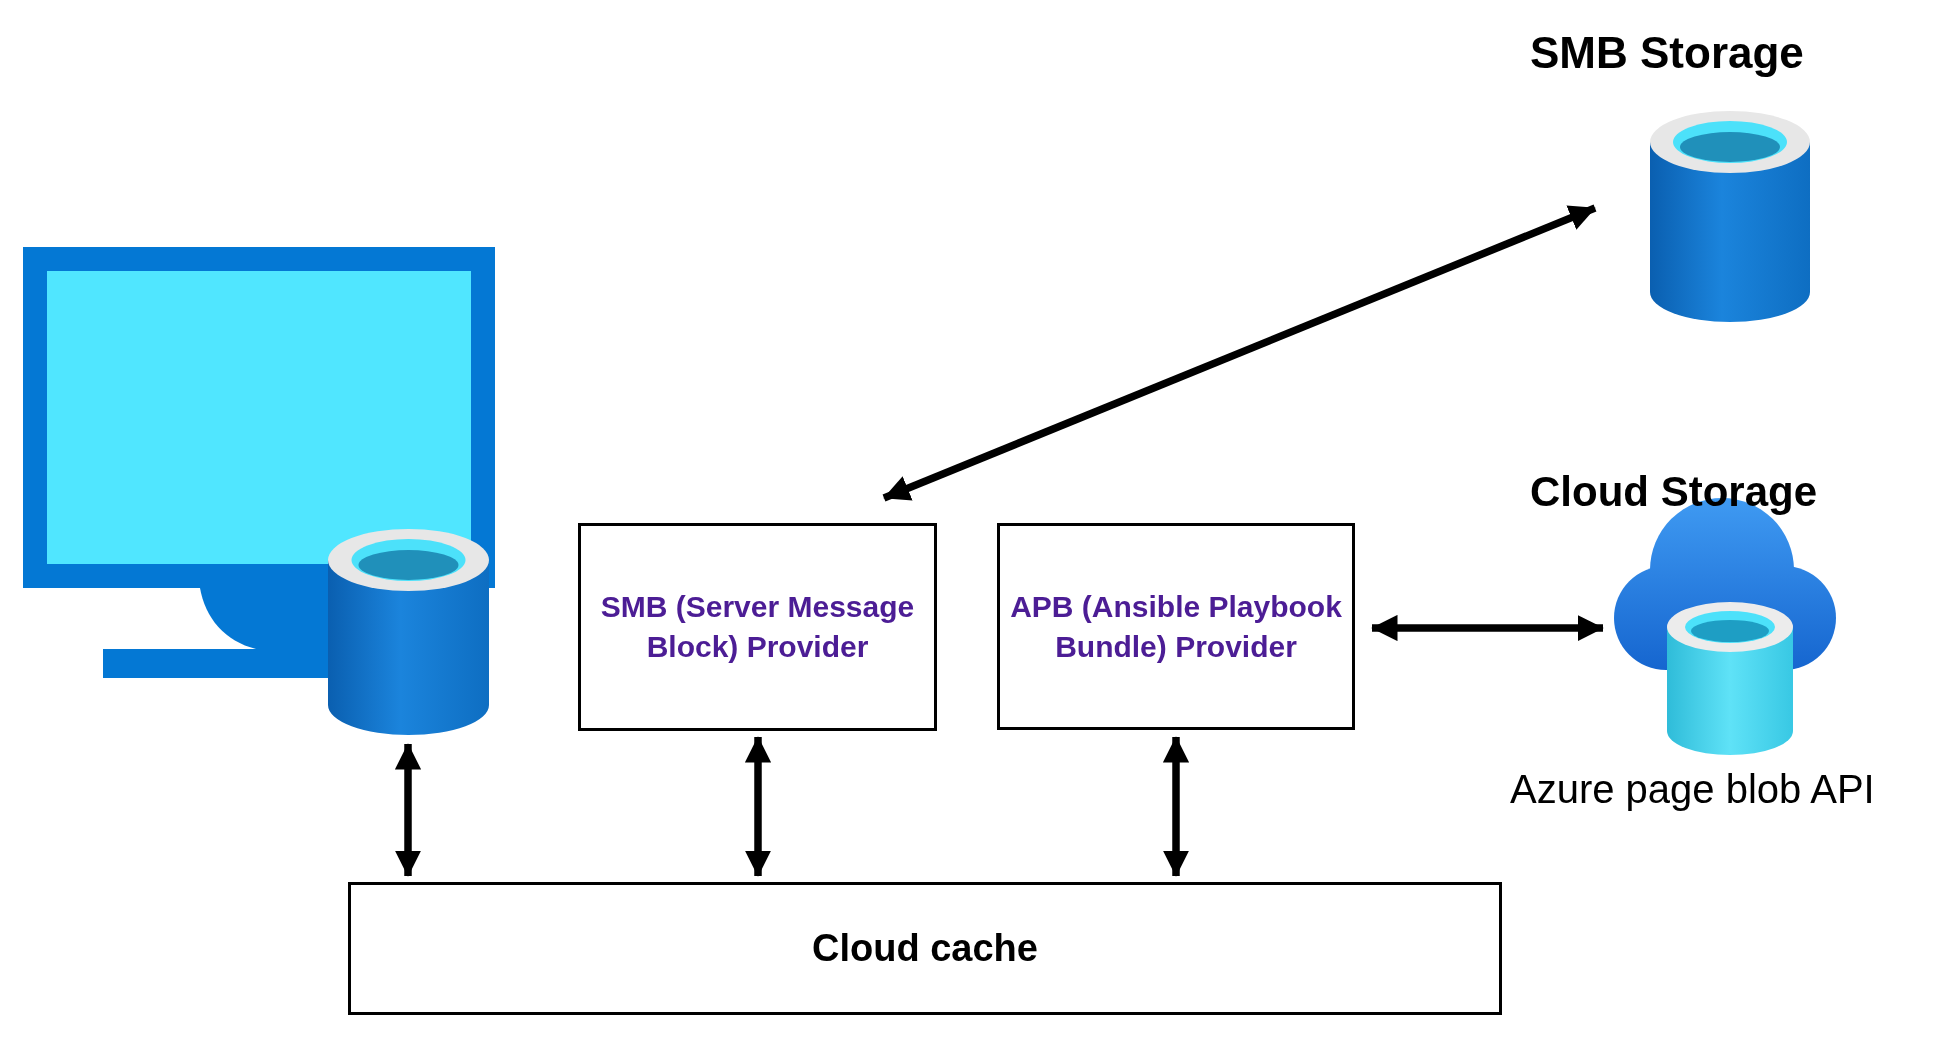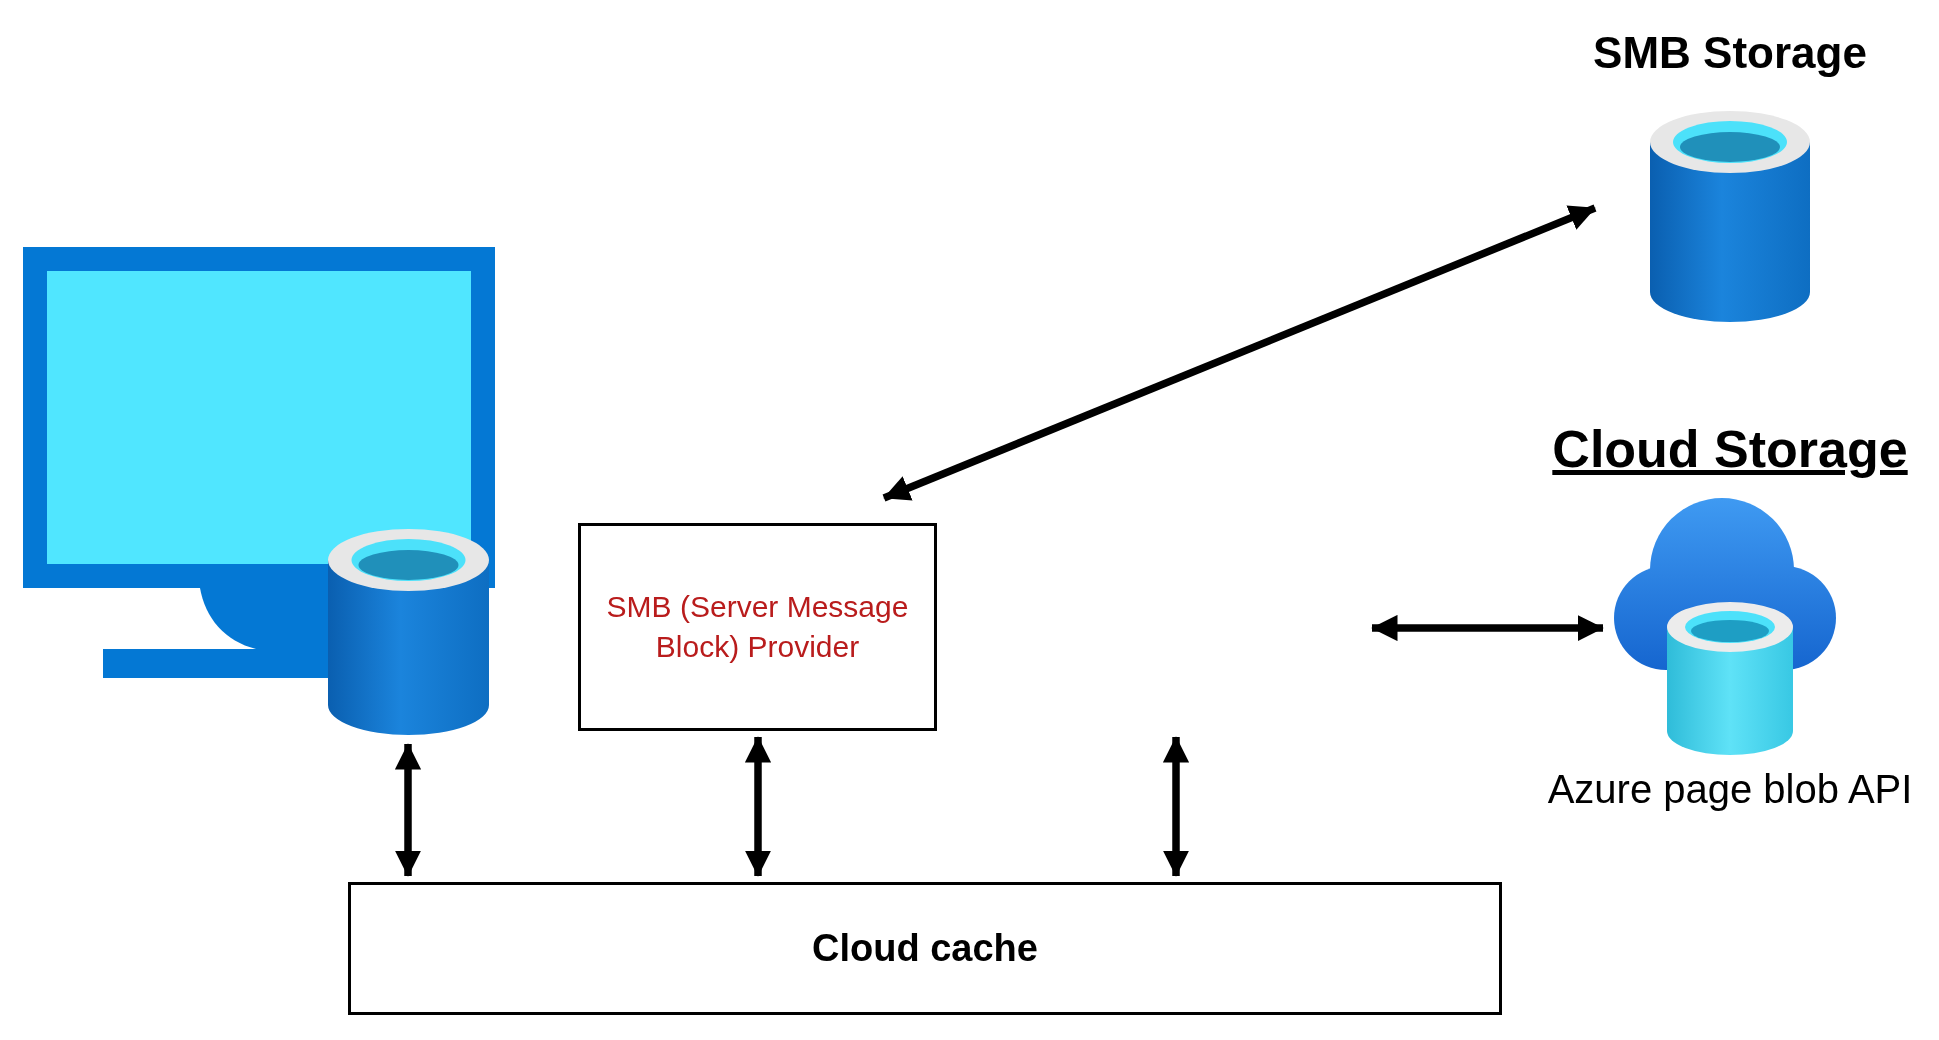--- a/index.html
+++ b/index.html
@@ -9,34 +9,34 @@
   html,body{margin:0;padding:0;background:var(--bg);}
   #canvas{
     position:relative;
     width:1939px;height:1040px;
     background:var(--bg);
     overflow:hidden;
     font-family:"Liberation Sans","DejaVu Sans",sans-serif;
     color:var(--ink);
   }
   #icon-layer{position:absolute;left:0;top:0;width:1939px;height:1040px;}
-  .label{position:absolute;text-align:center;white-space:nowrap;color:var(--ink);}
+  .label{position:absolute;text-align:left;white-space:nowrap;color:var(--ink);}
   .title{font-weight:700;font-size:44px;line-height:1.15;}
   .plain{font-weight:400;font-size:40px;line-height:1.15;}
   .node-box{
     position:absolute;
     box-sizing:border-box;
     border:3px solid var(--ink);
     background:#ffffff;
     display:flex;align-items:center;justify-content:center;
   }
   .node-box .box-text{
     display:block;width:336px;
-    font-size:30px;line-height:40px;font-weight:400;
-    text-align:center;color:#b91c1c;
+    font-size:30px;line-height:40px;font-weight:700;
+    text-align:center;color:#4c1d95;
   }
   #cloud-cache-box .box-text{
     width:900px;font-size:38px;font-weight:700;line-height:1.2;color:var(--ink);
   }
 </style>
 </head>
 <body>
 
 <div id="canvas">
 
@@ -101,26 +101,29 @@
       <line x1="884" y1="498" x2="1595" y2="208" marker-start="url(#ah)" marker-end="url(#ah)"></line>
       <line x1="1372" y1="628" x2="1603" y2="628" marker-start="url(#ah)" marker-end="url(#ah)"></line>
       <line x1="408" y1="744" x2="408" y2="876" marker-start="url(#ah)" marker-end="url(#ah)"></line>
       <line x1="758" y1="737" x2="758" y2="876" marker-start="url(#ah)" marker-end="url(#ah)"></line>
       <line x1="1176" y1="737" x2="1176" y2="876" marker-start="url(#ah)" marker-end="url(#ah)"></line>
     </g>
   </svg>
 
   <div class="label title" style="left:1530px;top:28px;width:400px;">SMB Storage</div>
 
-  <div class="label title" style="left:1530px;top:420px;width:400px;font-size:52px;text-decoration:underline;">Cloud Storage</div>
+  <div class="label title" style="left:1530px;top:468px;width:400px;font-size:42px;">Cloud Storage</div>
 
   <div class="label plain" style="left:1510px;top:766px;width:440px;">Azure page blob API</div>
 
   <div class="node-box" id="smb-provider-box" style="left:578px;top:523px;width:359px;height:208px;">
     <span class="box-text">SMB (Server Message Block) Provider</span>
   </div>
 
+  <div class="node-box" id="apb-provider-box" style="left:997px;top:523px;width:358px;height:207px;">
+    <span class="box-text">APB (Ansible Playbook Bundle) Provider</span>
+  </div>
 
   <div class="node-box" id="cloud-cache-box" style="left:348px;top:882px;width:1154px;height:133px;">
     <span class="box-text">Cloud cache</span>
   </div>
 
 </div>
 
 </body></html>

